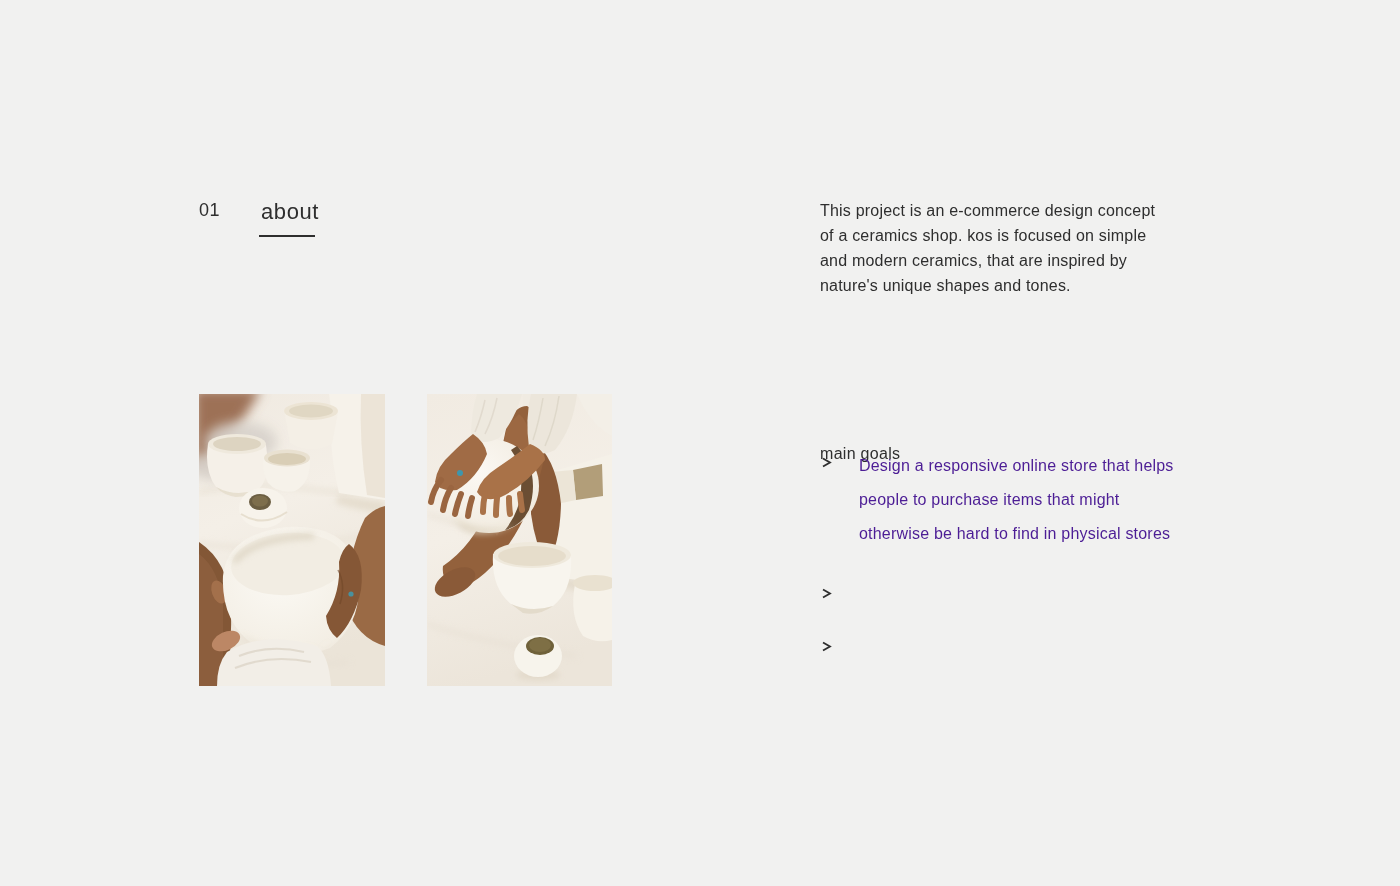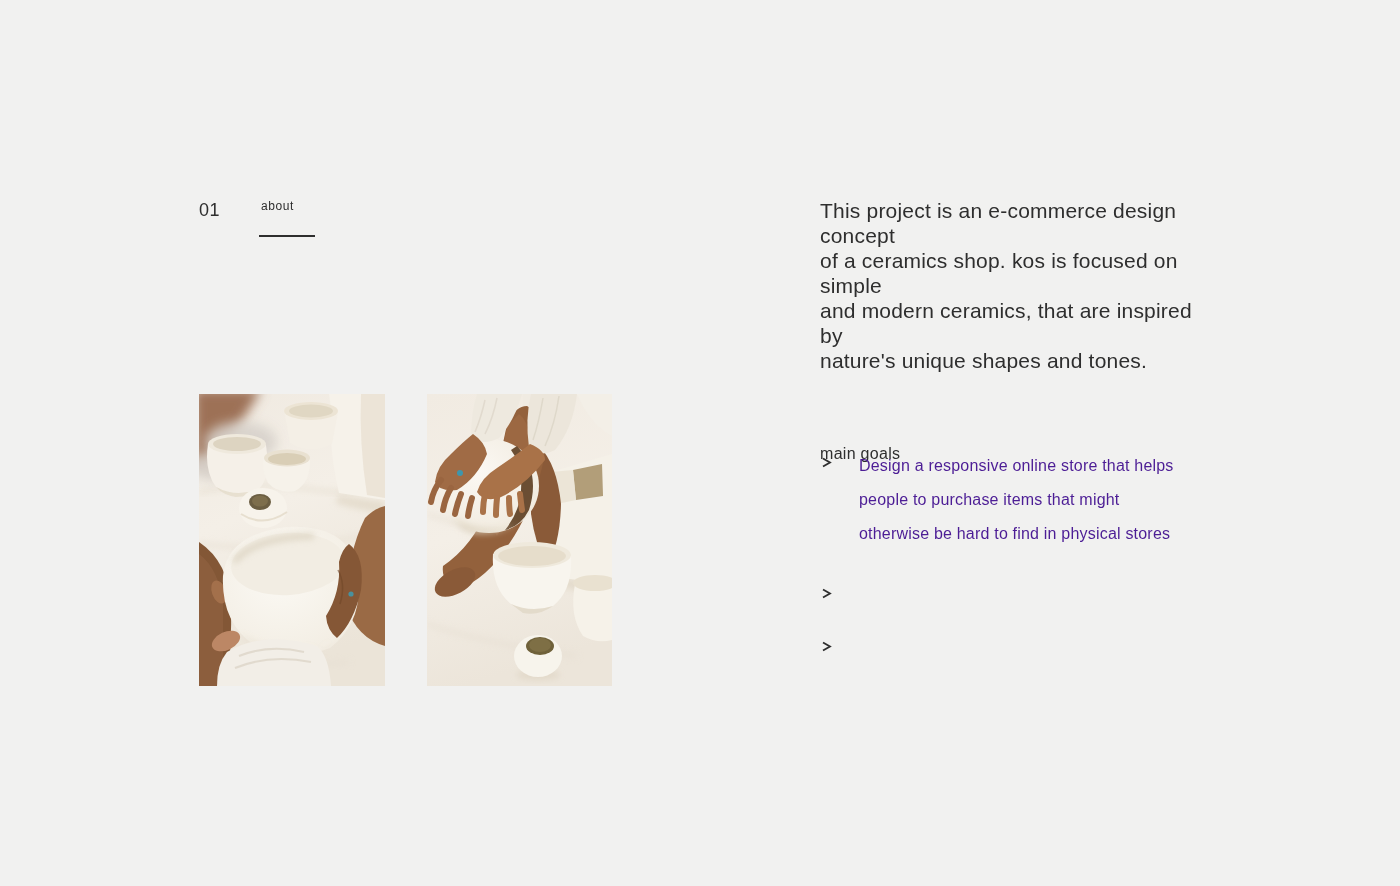--- a/index.html
+++ b/index.html
@@ -19,36 +19,36 @@
   .section-number {
     position: absolute;
     left: 199px; top: 200px;
     font-size: 18px;
     letter-spacing: 0.4px;
     color: #2e2e2e;
   }
   .section-title {
     position: absolute;
     left: 261px; top: 199px;
-    font-size: 12px;
+    font-size: 22px;
     letter-spacing: 0.6px;
     color: #2e2e2e;
     cursor: pointer;
   }
   .title-underline {
     position: absolute;
     left: 259px; top: 235px;
     width: 56px; height: 2px;
     background: #2e2e2e;
   }
   .intro {
     position: absolute;
     left: 820px; top: 198px;
     width: 382px;
-    font-size: 21px;
+    font-size: 16px;
     line-height: 25px;
     letter-spacing: 0.2px;
     color: #2e2e2e;
   }
   .pre { white-space: pre-line; }
   .gallery-figure {
     position: absolute;
     top: 394px;
     margin: 0;
     overflow: hidden;

